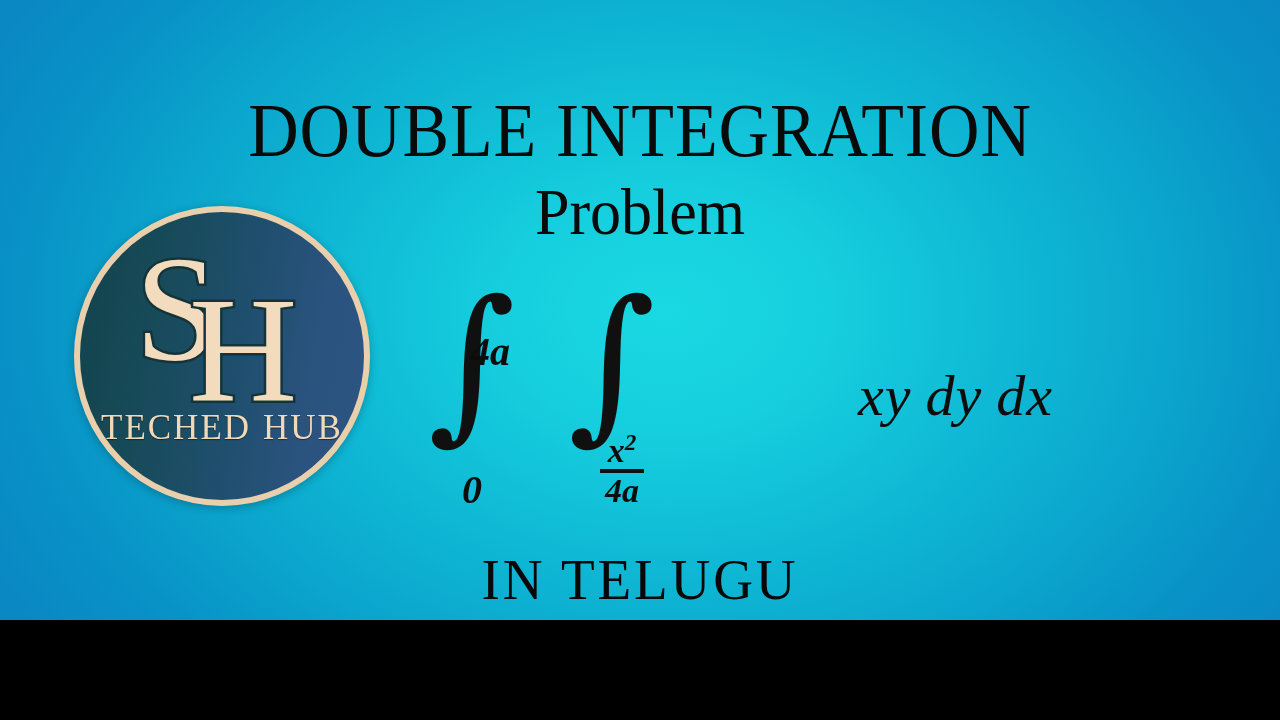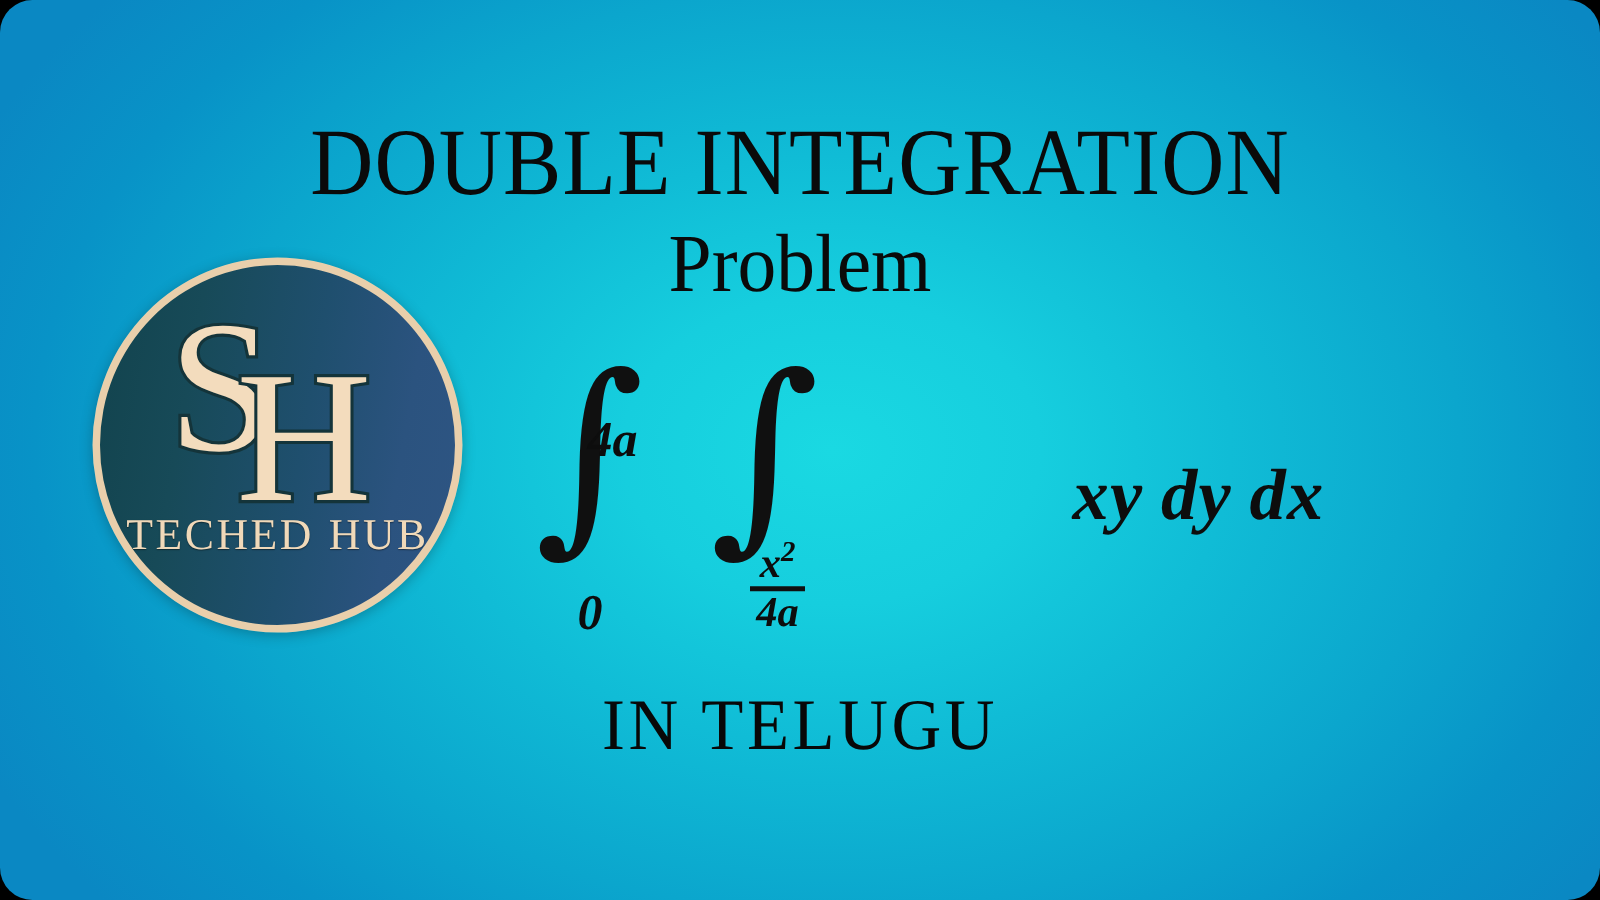--- a/index.html
+++ b/index.html
@@ -3,33 +3,32 @@
 <meta charset="utf-8">
 <style>
   html, body {
     margin: 0;
     padding: 0;
     background: #000;
   }
   #stage {
     position: relative;
     width: 1280px;
-    height: 720px;
+    height: 620px;
     overflow: hidden;
     font-family: "Liberation Serif", "DejaVu Serif", serif;
     
     background:
       radial-gradient(ellipse 760px 560px at 52% 50%,
         #1ad9e2 0%,
         #16cede 22%,
         #10bcd6 42%,
         #0ba6cd 66%,
         #0893c7 84%,
         #0a88c3 100%);
-    border-radius: 26px;
   }
 
   
   .title-wrap {
     position: absolute;
     left: 0;
     top: 88px;
     width: 1280px;
     text-align: center;
     pointer-events: none;
@@ -172,21 +171,21 @@
   }
   .frac .num { display: block; padding: 0 5px; }
   .frac .den { display: block; padding: 0 5px; border-top: 4px solid #101010; }
   .sup { font-size: 0.68em; vertical-align: super; }
 
   .integrand {
     margin-left: 86px;
     margin-top: 66px;
     font-size: 58px;
     font-style: italic;
-    font-weight: bold;
+    font-weight: normal;
     letter-spacing: 1px;
     white-space: nowrap;
     color: #0d0d0d;
   }
   .integrand .sp { display: inline-block; width: 14px; }
 </style>
 </head>
 <body>
 
 <div id="stage">

